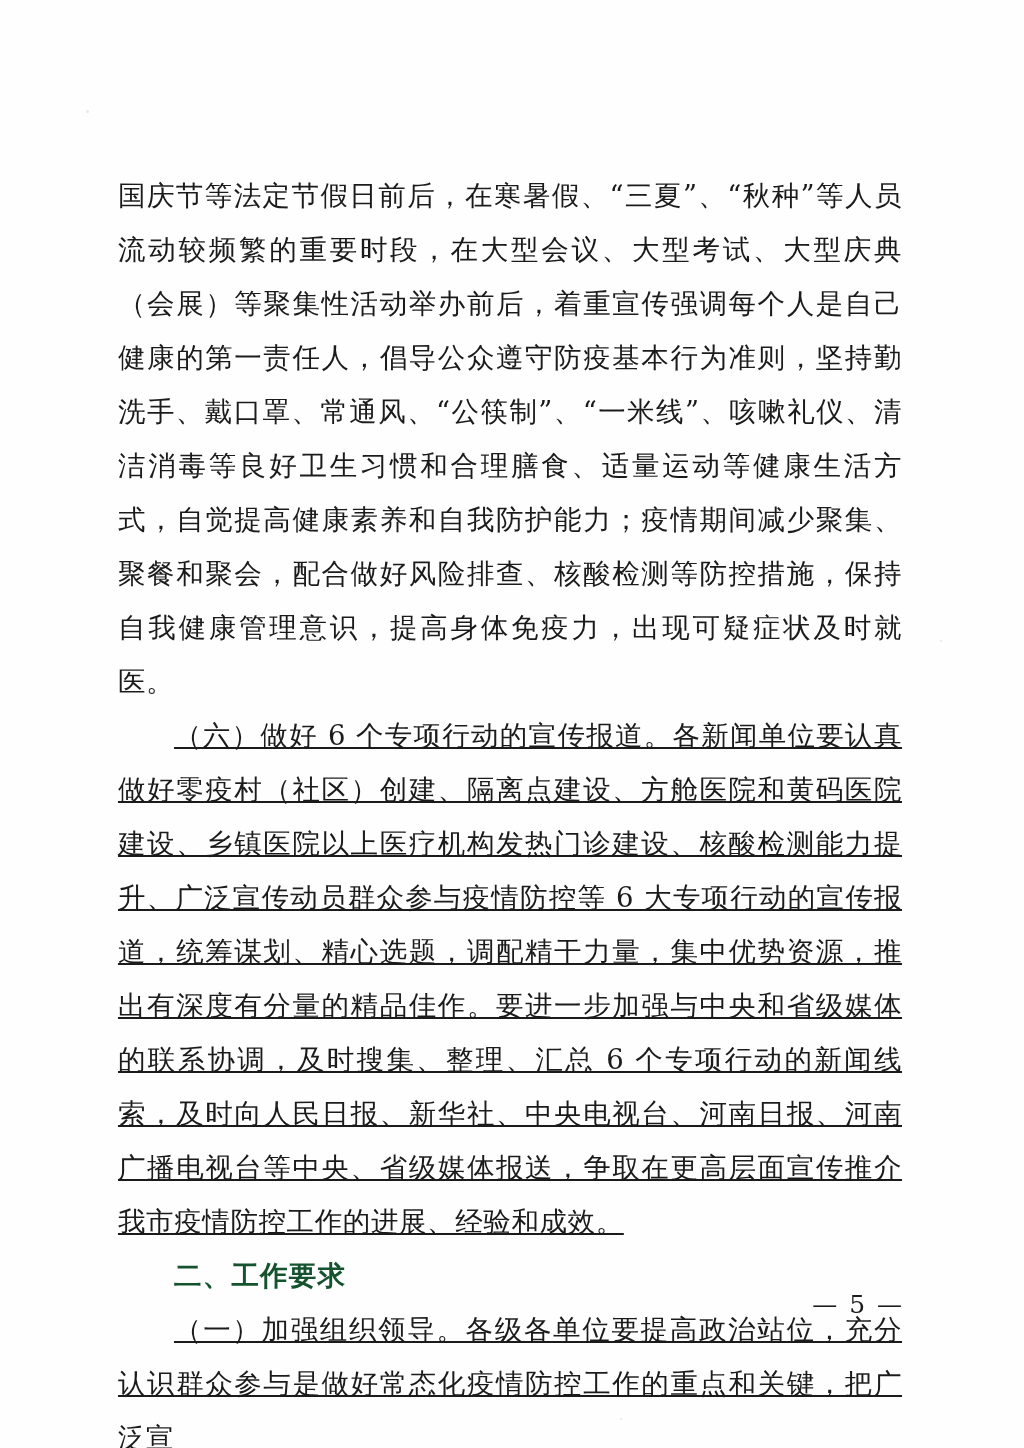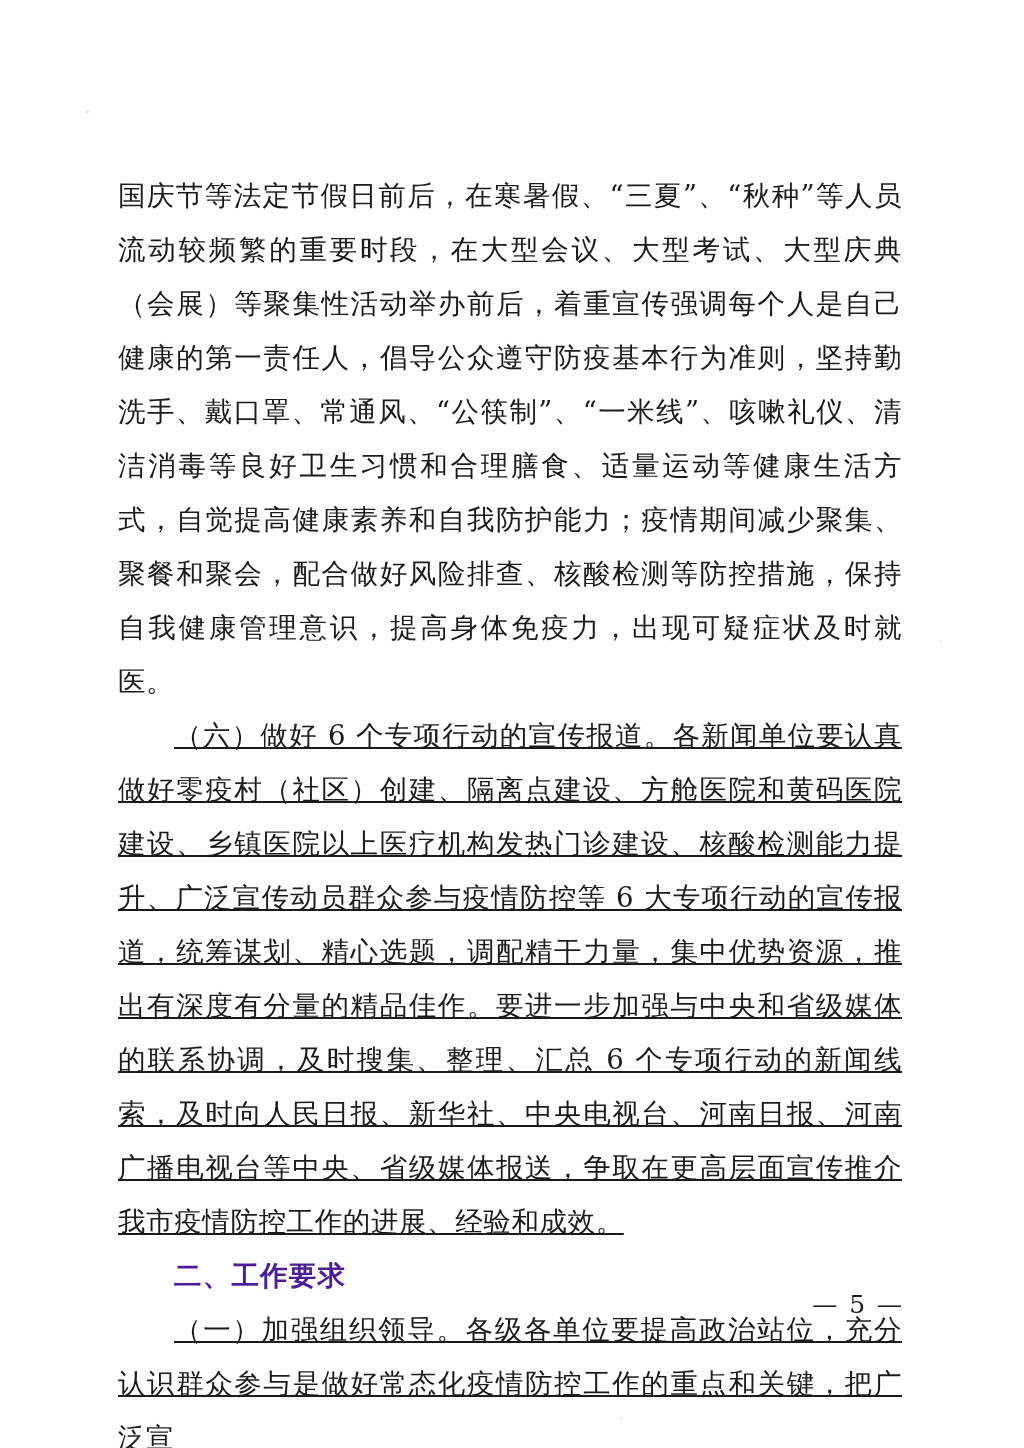--- a/index.html
+++ b/index.html
@@ -42,21 +42,21 @@
     margin: 0;
   }
   .para.indent {
     text-indent: 56px;
     text-decoration: underline;
   }
   .heading {
     font-family: "DejaVu Serif", serif;
     font-size: 27.5px;
     line-height: 54px;
-    color: #4c1d95;
+    color: #14532d;
     font-weight: bold;
     letter-spacing: 1.2px;
     text-indent: 56px;
     margin: 0;
   }
   .pagenum {
     position: absolute;
     right: 120px;
     top: 1290px;
     font-family: "DejaVu Serif", serif;

